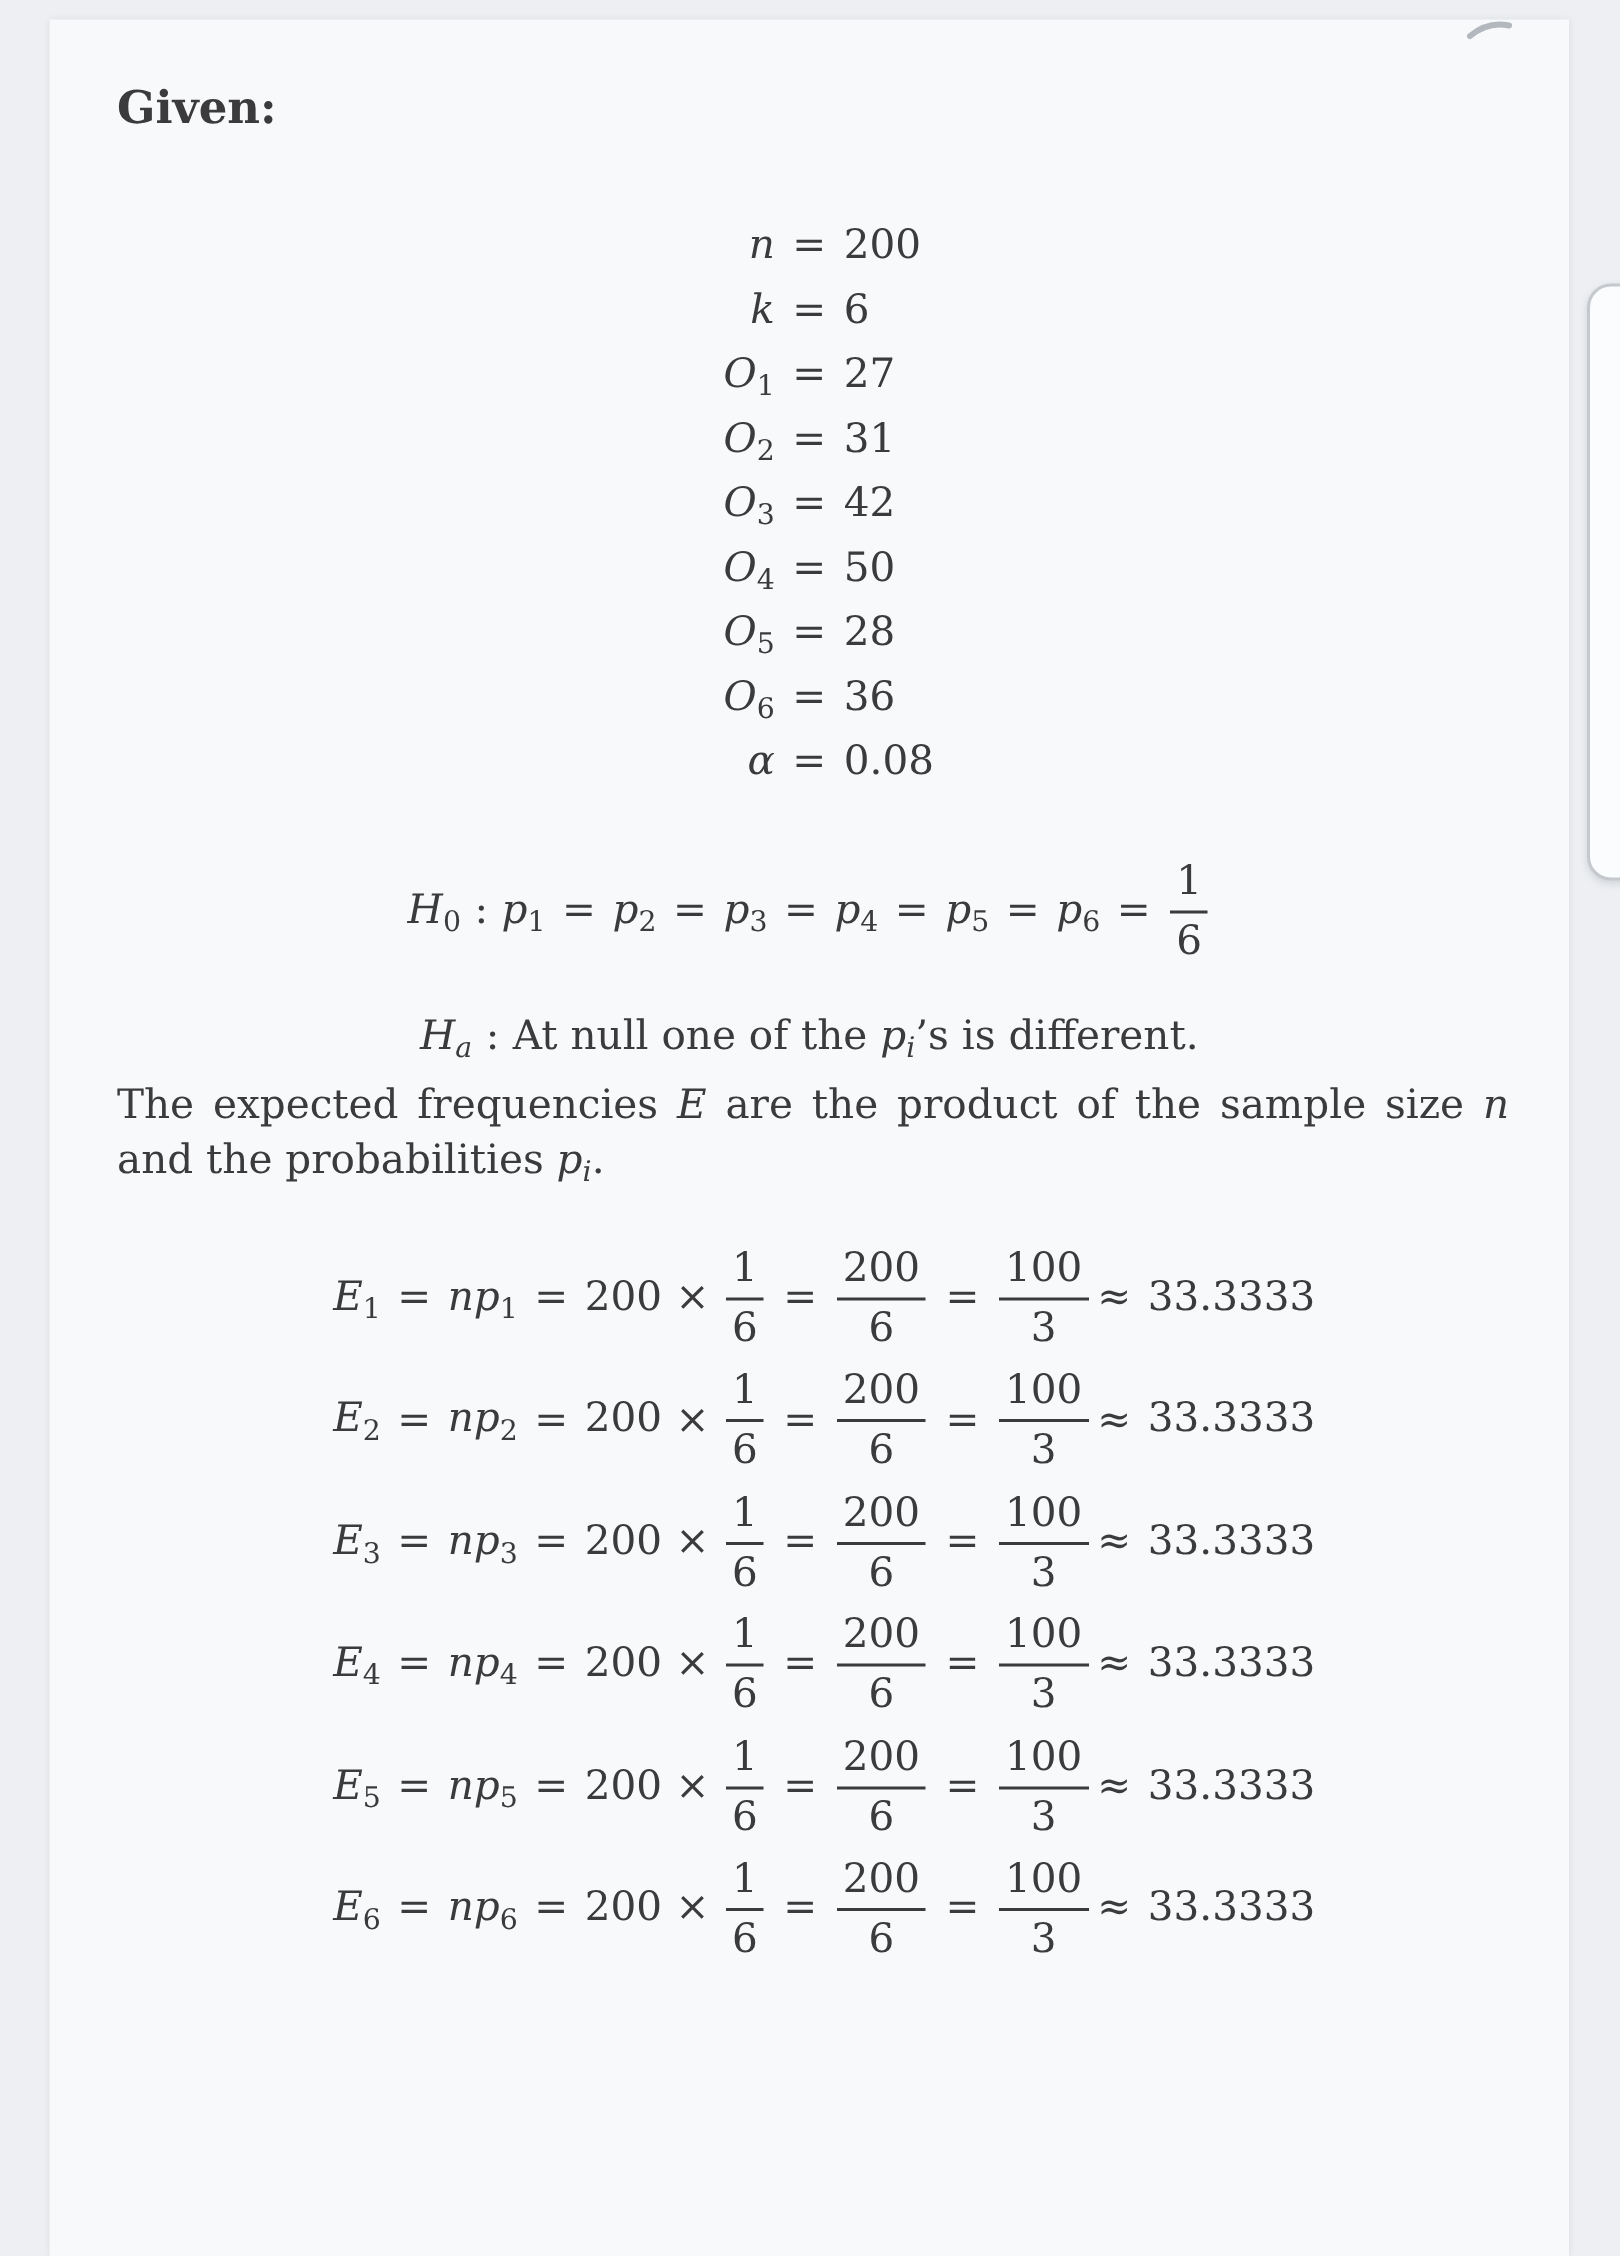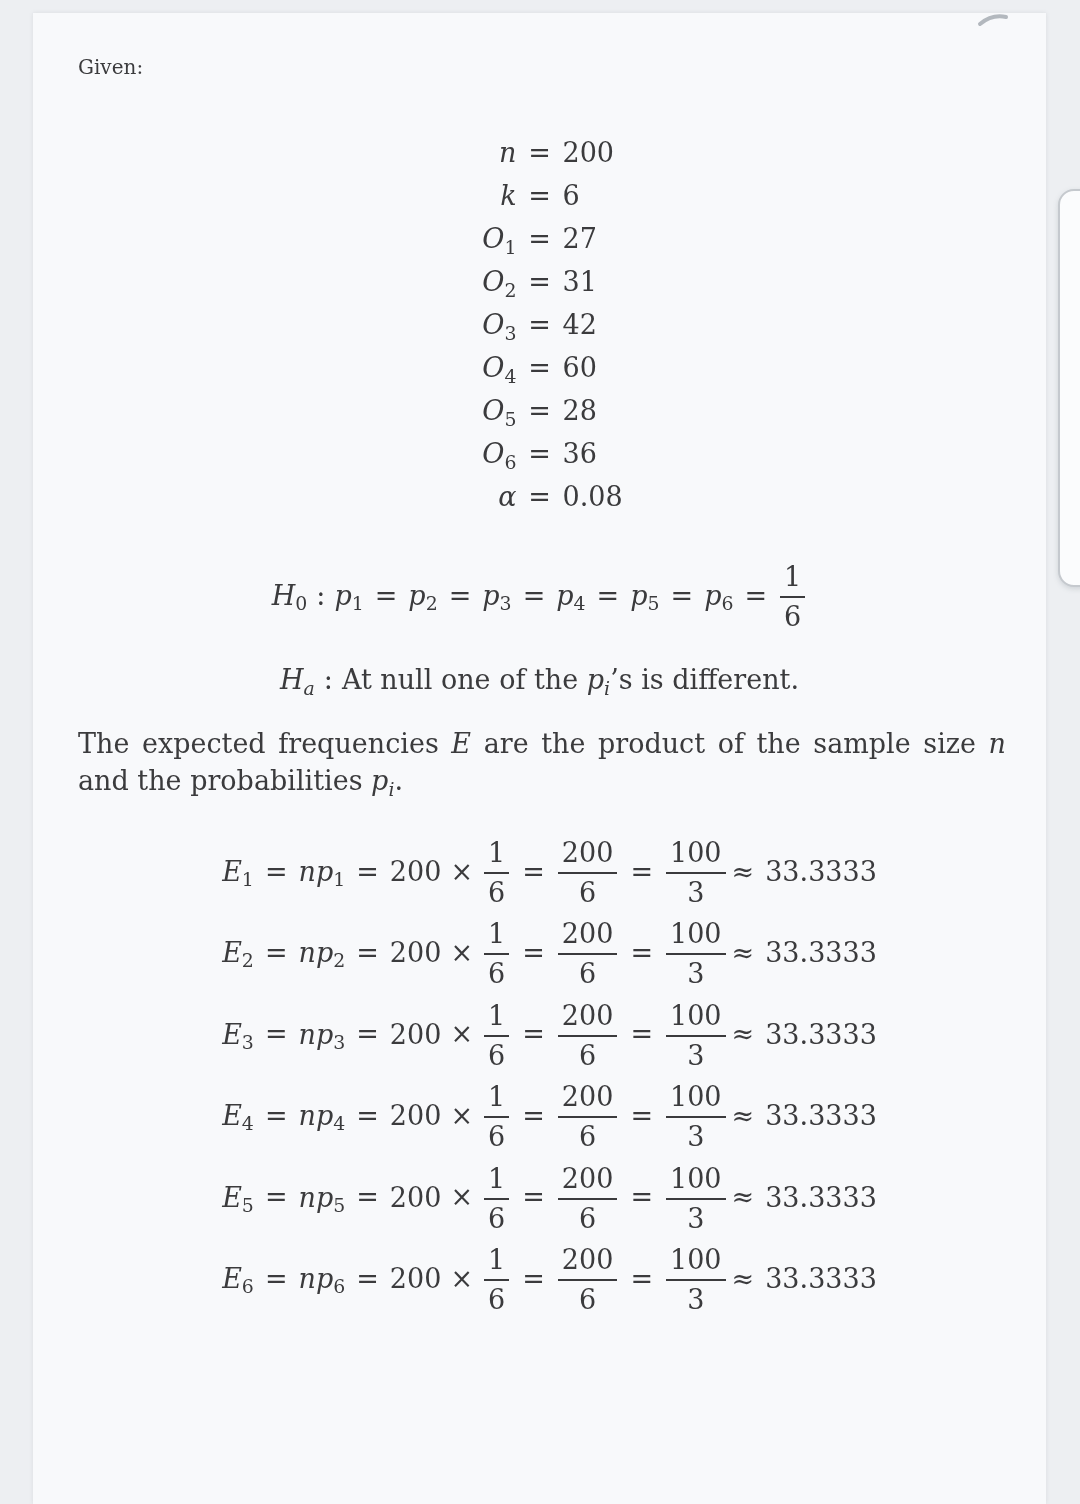--- a/index.html
+++ b/index.html
@@ -22,21 +22,21 @@
 
   
   .scroll-thumb {
     position:absolute; top:189px; right:-16px; width:38px; height:398px;
     background:#fbfcfd;
     border:2px solid #c5c9ce;
     border-radius:16px;
     box-shadow:0 2px 5px rgba(120,130,140,0.25);
   }
 
-  .given-label { margin:42px 1px 0 45px; font-size:20px; font-weight:normal; }
+  .given-label { margin:42px 1px 0 45px; font-size:30px; font-weight:bold; }
 
   .given-block { margin-top:58px; }
   .g-row { display:flex; justify-content:center; align-items:baseline; height:43px; font-size:27px; }
   .g-lhs { width:130px; text-align:right; }
   .g-eq  { width:46px; text-align:center; }
   .g-rhs { width:130px; text-align:left; }
 
   .mi { font-style:italic; }
   .sub { font-size:0.7em; vertical-align:-0.3em; }
 
@@ -102,21 +102,21 @@
 
         <div class="g-row">
           <span class="g-lhs"><span class="mi">O</span><span class="sub">3</span></span>
           <span class="g-eq">=</span>
           <span class="g-rhs">42</span>
         </div>
 
         <div class="g-row">
           <span class="g-lhs"><span class="mi">O</span><span class="sub">4</span></span>
           <span class="g-eq">=</span>
-          <span class="g-rhs">60</span>
+          <span class="g-rhs">50</span>
         </div>
 
         <div class="g-row">
           <span class="g-lhs"><span class="mi">O</span><span class="sub">5</span></span>
           <span class="g-eq">=</span>
           <span class="g-rhs">28</span>
         </div>
 
         <div class="g-row">
           <span class="g-lhs"><span class="mi">O</span><span class="sub">6</span></span>
@@ -139,21 +139,21 @@
           <span class="fbar"></span>
           <span class="fden">6</span>
         </span>
     </div>
 
 
     <div class="eq-center" style="margin-top:32px">
       <span class="mi">H</span><span class="sub mi">a</span><span class="colon">:</span><span>At null one of the </span><span class="mi">p</span><span class="sub mi">i</span><span>’s is different.</span>
     </div>
 
-    <p class="para" style="margin-top:26px"><span>The expected frequencies </span><span class="mi">E</span><span> are the product of the sample size </span><span class="mi">n</span><span> and the probabilities </span><span class="mi">p</span><span class="sub mi">i</span><span>.</span></p>
+    <p class="para" style="margin-top:8px"><span>The expected frequencies </span><span class="mi">E</span><span> are the product of the sample size </span><span class="mi">n</span><span> and the probabilities </span><span class="mi">p</span><span class="sub mi">i</span><span>.</span></p>
 
     <div class="e-block">
 
         <div class="e-row">
           <span class="mi">E</span><span class="sub">1</span><span class="op">=</span><span class="mi">np</span><span class="sub">1</span><span class="op">=</span><span>200</span><span class="times">×</span><span class="frac">
             <span class="fnum">1</span>
             <span class="fbar"></span>
             <span class="fden">6</span>
           </span><span class="op">=</span><span class="frac">
             <span class="fnum">200</span>

